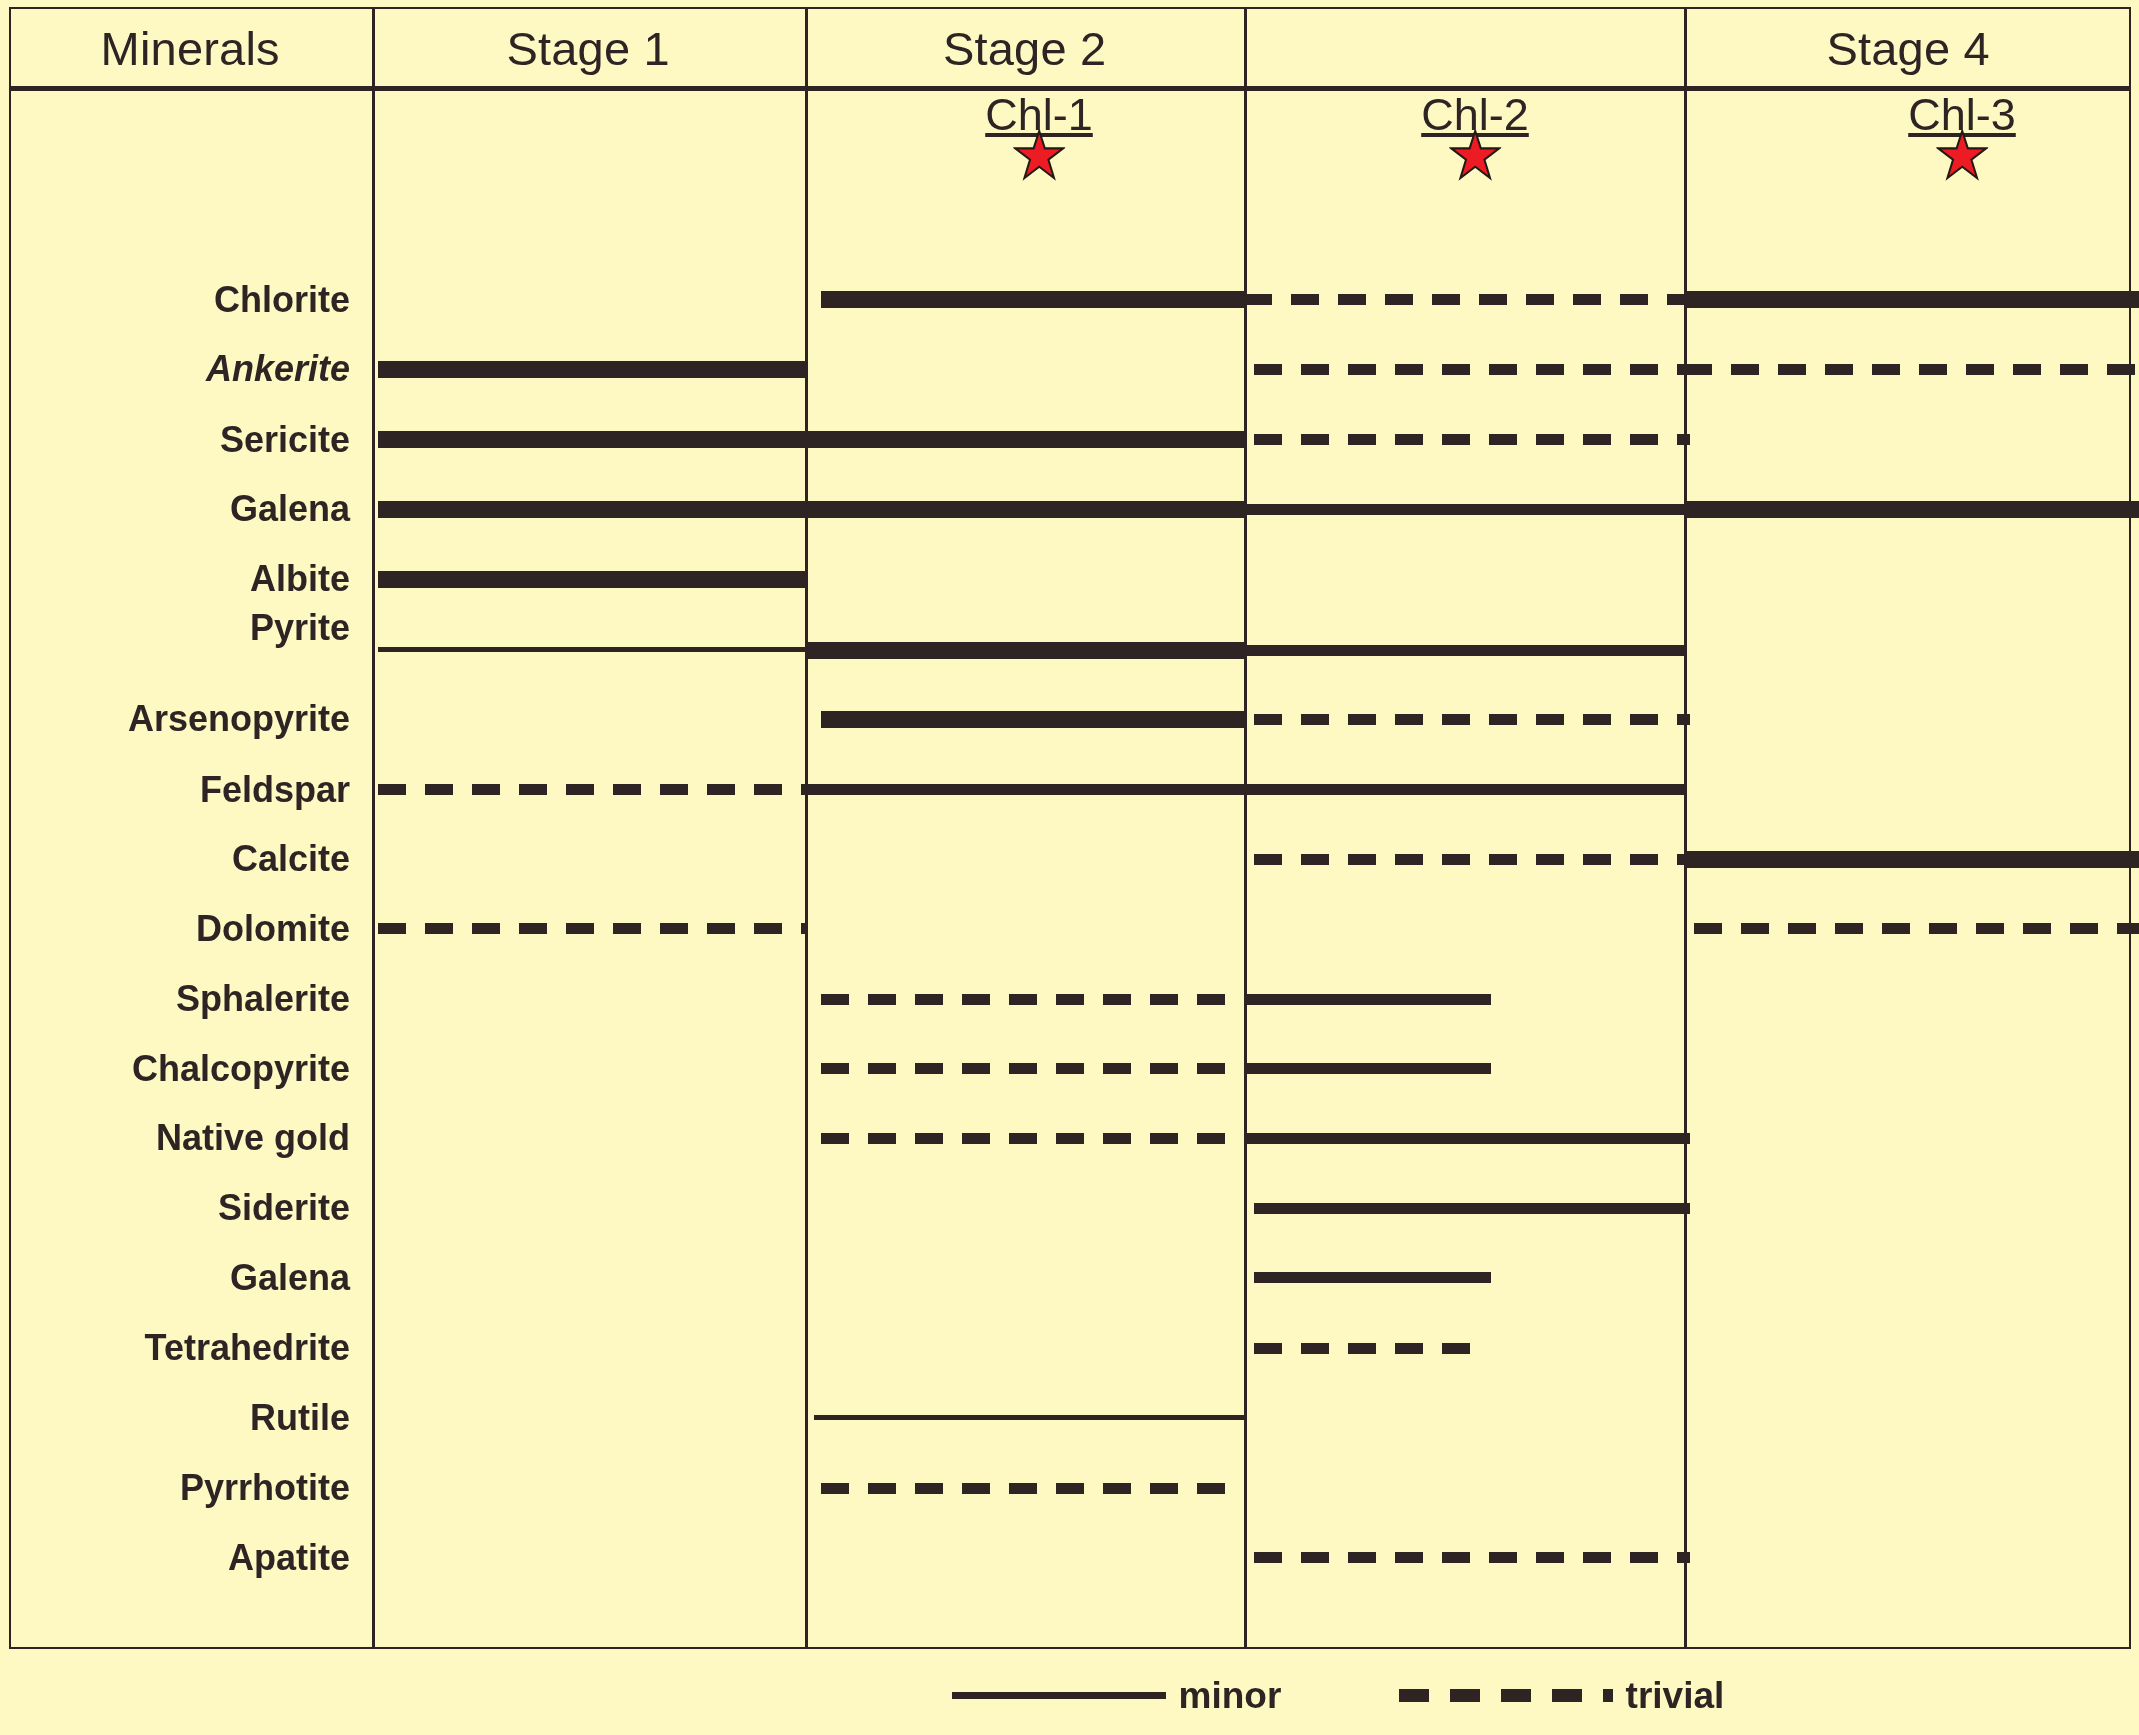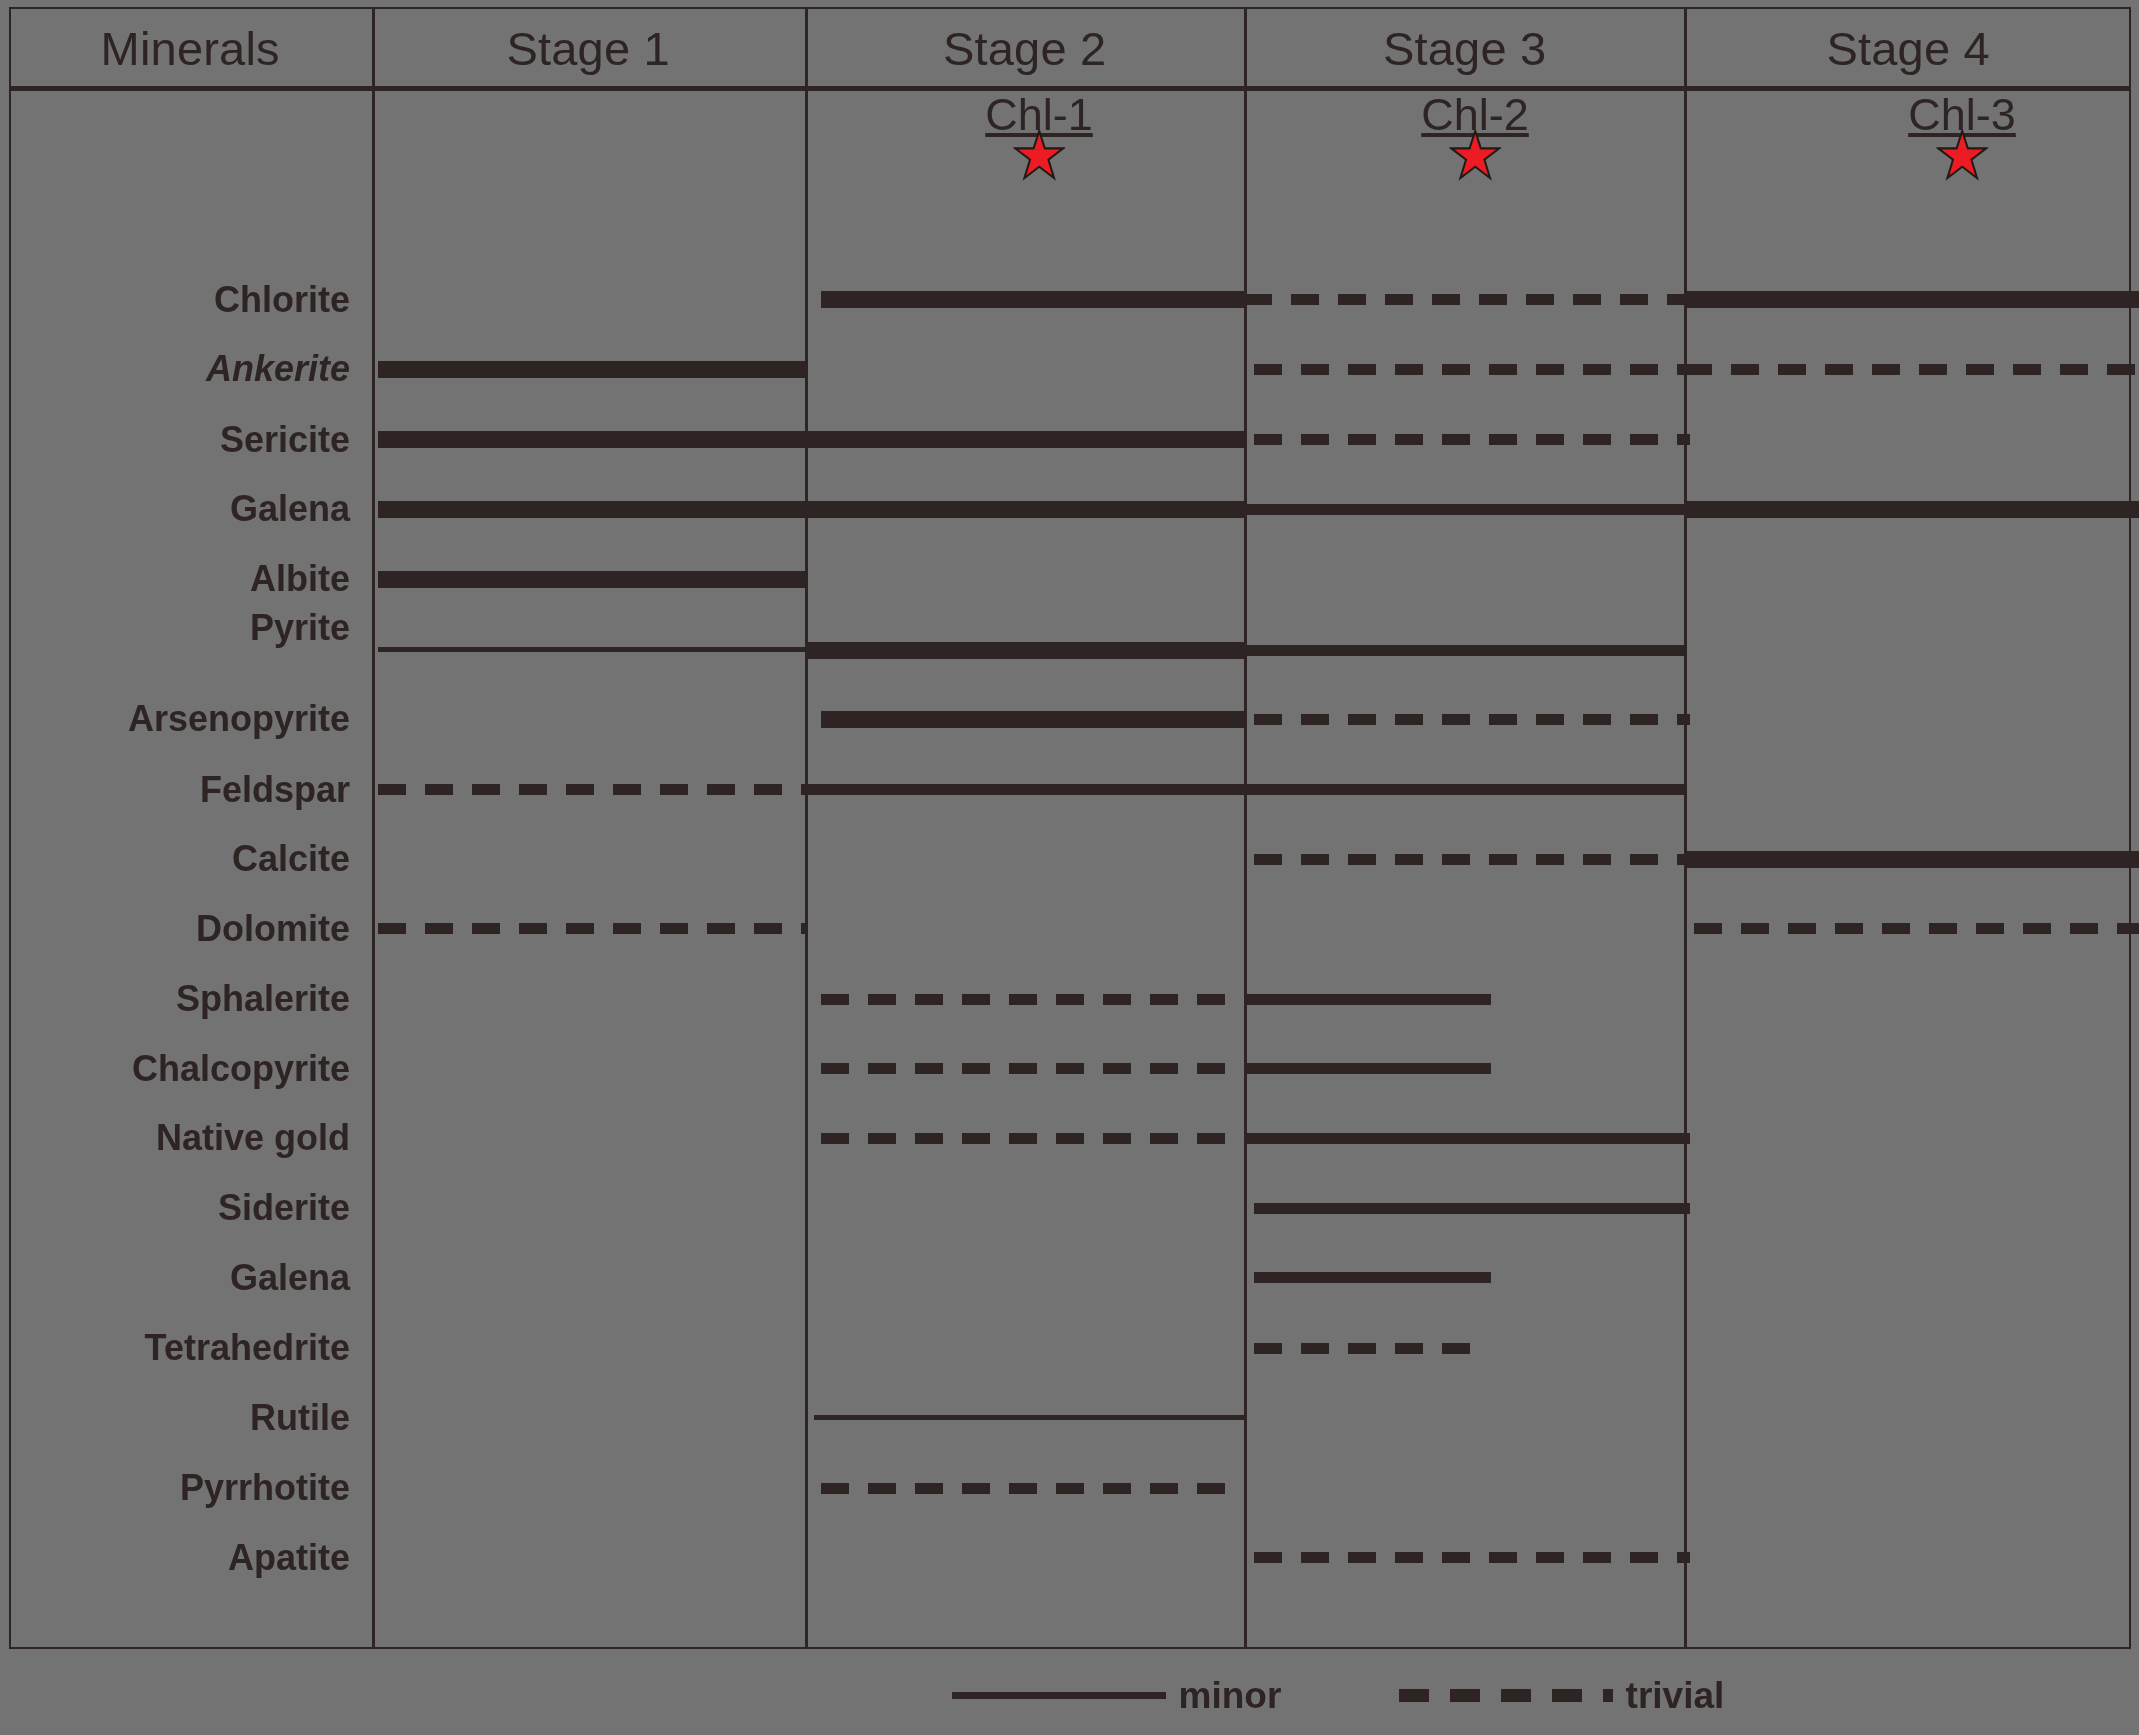--- a/index.html
+++ b/index.html
@@ -1,18 +1,18 @@
 <!DOCTYPE html>
 <html style="font-size:7.8px"><head>
 <meta charset="utf-8">
 <style>
   html,body{margin:0;padding:0;background:#fff;}
   body{font-family:"Liberation Sans",sans-serif;color:#2e2424;}
 
-  #root{position:relative;width:2140px;height:1735px;background:#737373;overflow:hidden;}
+  #root{position:relative;width:2140px;height:1735px;background:#fef9c3;overflow:hidden;}
 
   
   .frame{position:absolute;left:8.7px;top:6.8px;width:2122px;height:1642px;
          border:2.9px solid #2e2424;box-sizing:border-box;}
   .vline{position:absolute;top:0;width:2.9px;background:#2e2424;}
   .hline-head{position:absolute;left:0;right:0;height:4.9px;background:#2e2424;}
 
   
   .header{position:absolute;left:8.7px;top:6.8px;width:2122px;height:83px;}
   .hcell{position:absolute;top:0;height:83px;display:flex;align-items:center;justify-content:center;}
@@ -60,23 +60,20 @@
 
   <div class="header">
     <div class="hcell" style="left:0;width:363px;">
       <span>Minerals</span>
       </div>
     <div class="hcell" style="left:363px;width:433px;">
       <span>Stage 1</span>
       </div>
     <div class="hcell" style="left:796px;width:440px;">
       <span>Stage 2</span>
-      </div>
-    <div class="hcell" style="left:1236px;width:440px;">
-      <span>Stage 3</span>
       </div>
     <div class="hcell" style="left:1676px;width:447px;">
       <span>Stage 4</span>
       </div>
   </div>
 
   <div id="rows">
       <div class="mname" style="top: 300px; padding-right: 15.5px;">Chlorite</div>
       <div class="bar" style="left: 821px; width: 424px; height: 16.5px; top: 291px;"></div>
       <div class="bar dashed" style="left: 1244px; width: 440px; height: 10.7px; top: 294px;"></div>

